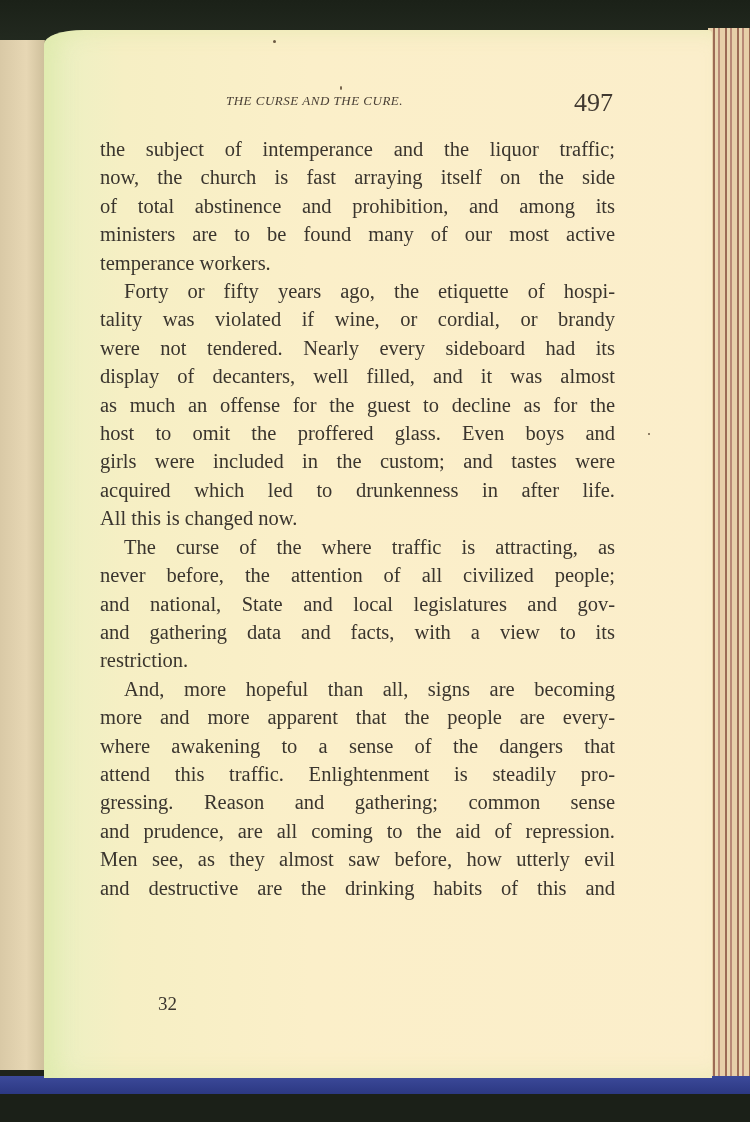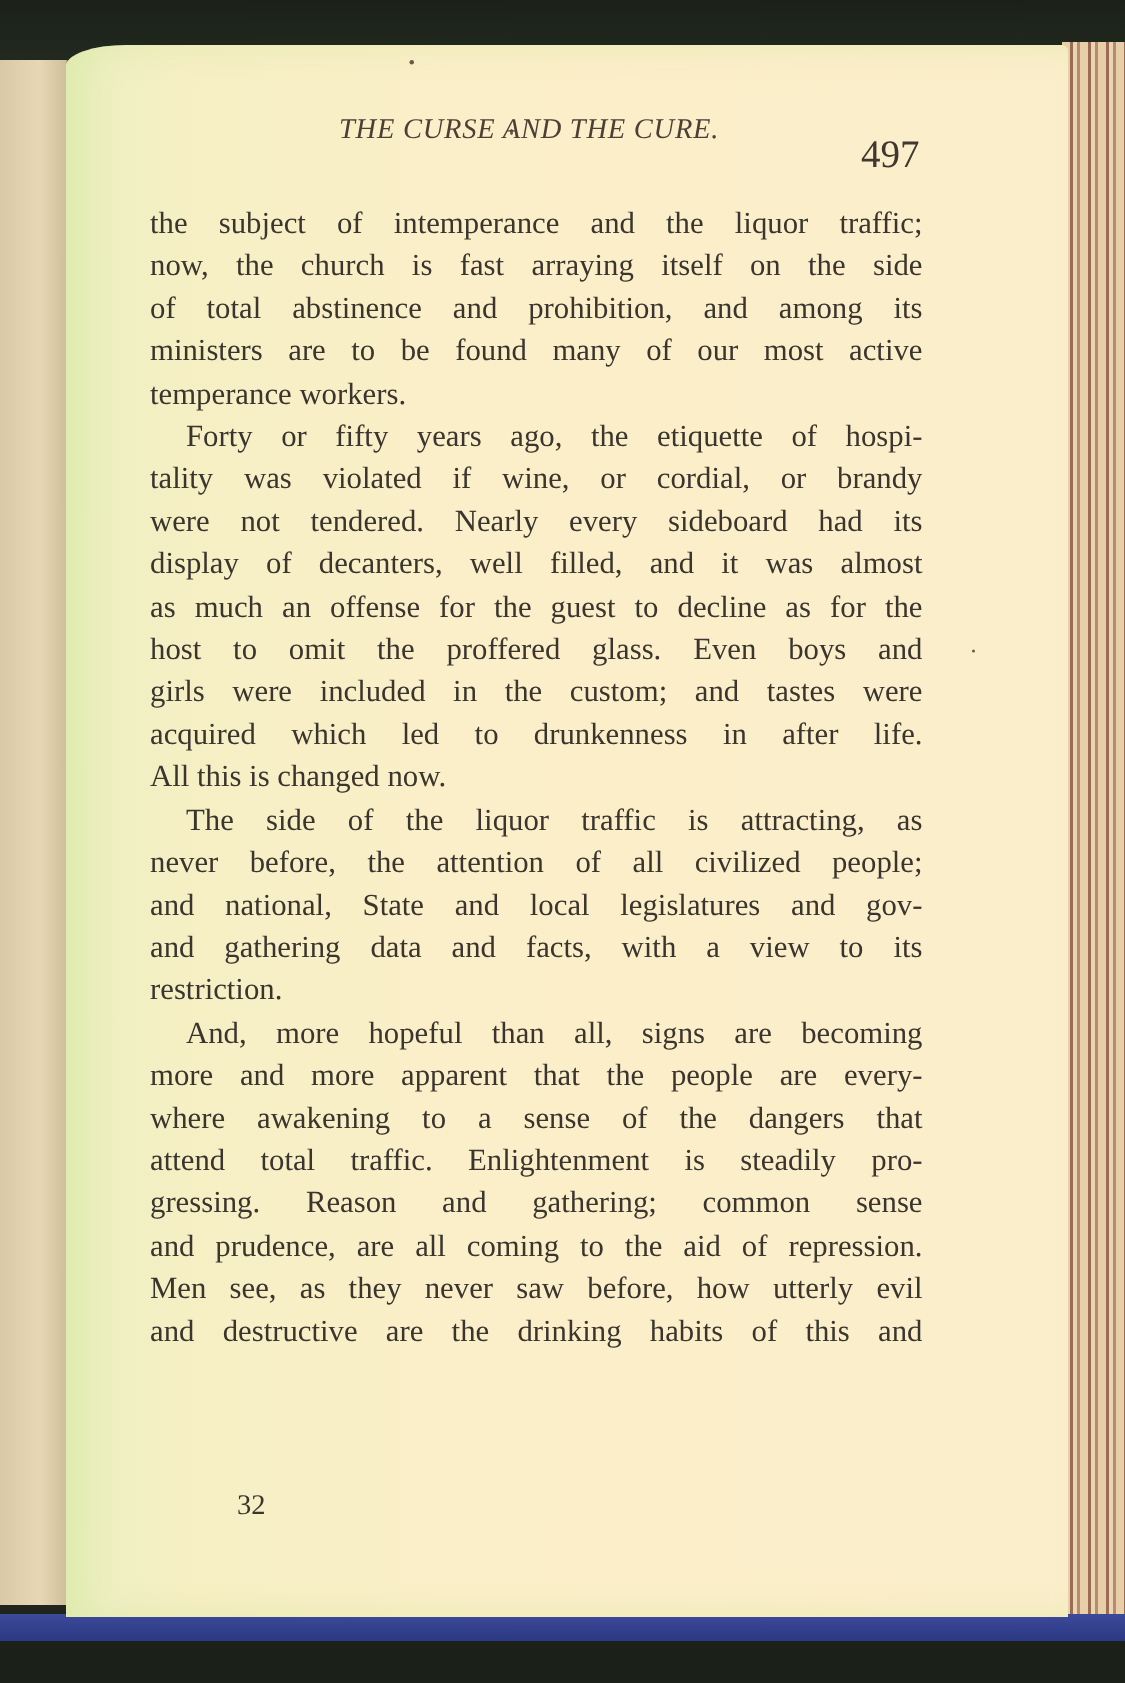--- a/index.html
+++ b/index.html
@@ -30,22 +30,22 @@
   }
   .cover-edge {
     position:absolute; left:0; top:1076px; width:750px; height:20px;
     background:linear-gradient(#3c4a9a,#2a3680);
   }
   .bottom-shadow {
     position:absolute; left:0; top:1094px; width:750px; height:28px;
     background:#1b2018;
   }
   .running-head {
-    position:absolute; left:226px; top:76px;
-    font-style:italic; font-size:19px; letter-spacing:0.5px; color:#4a4036;
+    position:absolute; left:226px; top:93px;
+    font-style:italic; font-size:13px; letter-spacing:0.5px; color:#4a4036;
   }
   .folio {
     position:absolute; left:574px; top:88px;
     font-size:26px; color:#3f3830;
   }
   .text {
     position:absolute; left:100px; top:135px; width:515px;
     font-size:20.5px; line-height:28.4px; color:#3a352e;
     text-align:justify;
   }
@@ -87,31 +87,31 @@
     <span class="line">tality was violated if wine, or cordial, or brandy</span>
     <span class="line">were not tendered.  Nearly every sideboard had its</span>
     <span class="line">display of decanters, well filled, and it was almost</span>
     <span class="line">as much an offense for the guest to decline as for the</span>
     <span class="line">host to omit the proffered glass.  Even boys and</span>
     <span class="line">girls were included in the custom; and tastes were</span>
     <span class="line">acquired which led to drunkenness in after life.</span>
     <span class="line last">All this is changed now.</span>
   </div>
   <div>
-    <span class="line indent">The side of the liquor traffic is attracting, as</span>
+    <span class="line indent">The curse of the where traffic is attracting, as</span>
     <span class="line">never before, the attention of all civilized people;</span>
     <span class="line">and national, State and local legislatures and gov-</span>
     <span class="line">and gathering data and facts, with a view to its</span>
     <span class="line last">restriction.</span>
   </div>
   <div>
     <span class="line indent">And, more hopeful than all, signs are becoming</span>
     <span class="line">more and more apparent that the people are every-</span>
     <span class="line">where awakening to a sense of the dangers that</span>
-    <span class="line">attend total traffic.  Enlightenment is steadily pro-</span>
+    <span class="line">attend this traffic.  Enlightenment is steadily pro-</span>
     <span class="line">gressing.  Reason and gathering; common sense</span>
     <span class="line">and prudence, are all coming to the aid of repression.</span>
-    <span class="line">Men see, as they never saw before, how utterly evil</span>
+    <span class="line">Men see, as they almost saw before, how utterly evil</span>
     <span class="line">and destructive are the drinking habits of this and</span>
   </div>
 </div>
 
 <div class="signature">32</div>
 
 </body></html>

